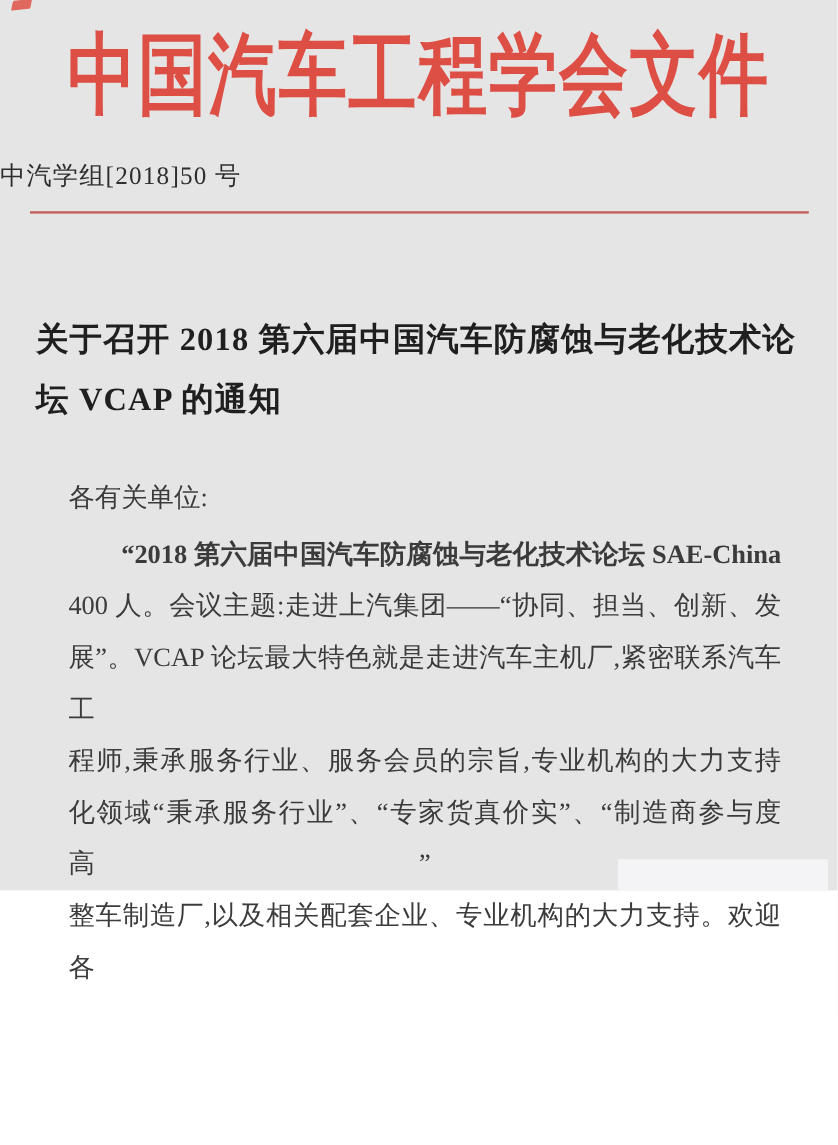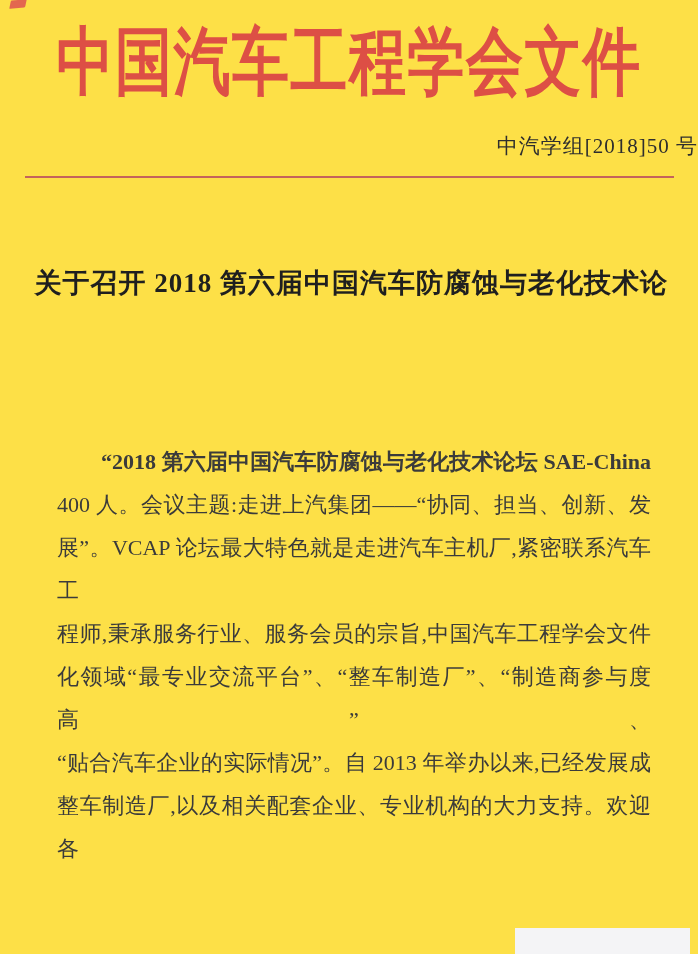--- a/index.html
+++ b/index.html
@@ -12,22 +12,22 @@
   html, body { background: #ffffff; }
   body {
     font-family: "Liberation Serif", "DejaVu Serif", serif;
     width: 698px;
     height: 954px;
     overflow: hidden;
   }
   .page {
     position: relative;
     width: 698px;
-    height: 954px;
-    background: #fde047;
+    height: 742px;
+    background: #e5e5e5;
   }
   
   .corner-mark {
     position: absolute;
     top: 0;
     left: 10px;
     width: 16px;
     height: 8px;
     background: #e05a50;
     transform: rotate(-6deg) skewX(-18deg);
@@ -46,39 +46,39 @@
     color: var(--letterhead-red);
     transform: scaleY(1.3);
     transform-origin: center 0;
     white-space: nowrap;
   }
   .doc-number {
     position: absolute;
     top: 132px;
     left: 0;
     right: 0;
-    text-align: right;
+    text-align: left;
     font-size: 21px;
     letter-spacing: 1px;
     color: #2e2e2e;
   }
   .divider {
     position: absolute;
     top: 176px;
     left: 25px;
     right: 24px;
     height: 2px;
     background: var(--divider-red);
   }
   .doc-title {
     position: absolute;
     top: 258px;
     left: 30px;
     right: 30px;
-    text-align: right;
+    text-align: left;
     font-size: 27px;
     font-weight: 700;
     line-height: 50px;
     letter-spacing: 1px;
     color: var(--title-text);
   }
   .salutation {
     position: absolute;
     top: 400px;
     left: 57px;
@@ -118,29 +118,30 @@
   <div class="corner-mark"></div>
 
   <div class="letterhead">中国汽车工程学会文件</div>
 
   <div class="doc-number">中汽学组[2018]50 号</div>
 
   <div class="divider"></div>
 
   <div class="doc-title">
     <div>关于召开 2018 第六届中国汽车防腐蚀与老化技术论</div>
+    <div>坛 VCAP 的通知</div>
   </div>
 
+  <div class="salutation">各有关单位:</div>
 
   <div class="body-block">
     <div class="body-line first-line">“2018 第六届中国汽车防腐蚀与老化技术论坛 SAE-China</div>
     <div class="body-line">400 人。会议主题:走进上汽集团——“协同、担当、创新、发</div>
     <div class="body-line">展”。VCAP 论坛最大特色就是走进汽车主机厂,紧密联系汽车工</div>
-    <div class="body-line">程师,秉承服务行业、服务会员的宗旨,中国汽车工程学会文件</div>
-    <div class="body-line">化领域“最专业交流平台”、“整车制造厂”、“制造商参与度高”、</div>
-    <div class="body-line">“贴合汽车企业的实际情况”。自 2013 年举办以来,已经发展成</div>
+    <div class="body-line">程师,秉承服务行业、服务会员的宗旨,专业机构的大力支持</div>
+    <div class="body-line">化领域“秉承服务行业”、“专家货真价实”、“制造商参与度高”、</div>
     <div class="body-line">整车制造厂,以及相关配套企业、专业机构的大力支持。欢迎各</div>
 
   </div>
 
   <div class="scan-artifact"></div>
 
 </div>
 
 </body></html>

